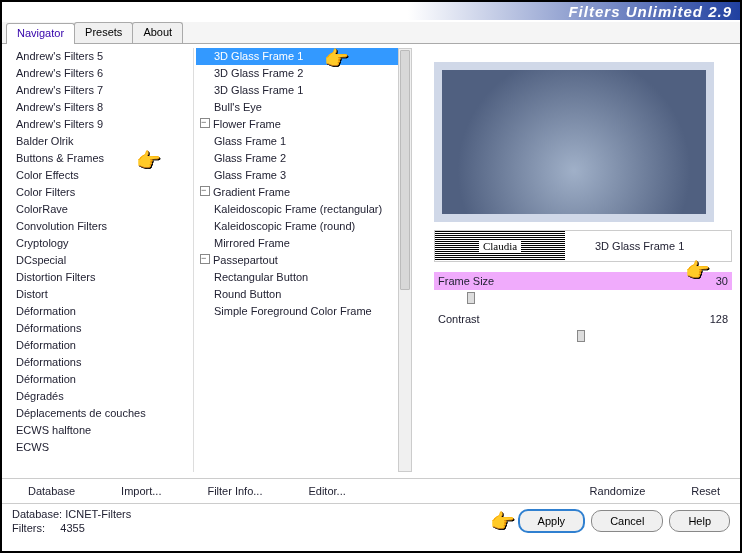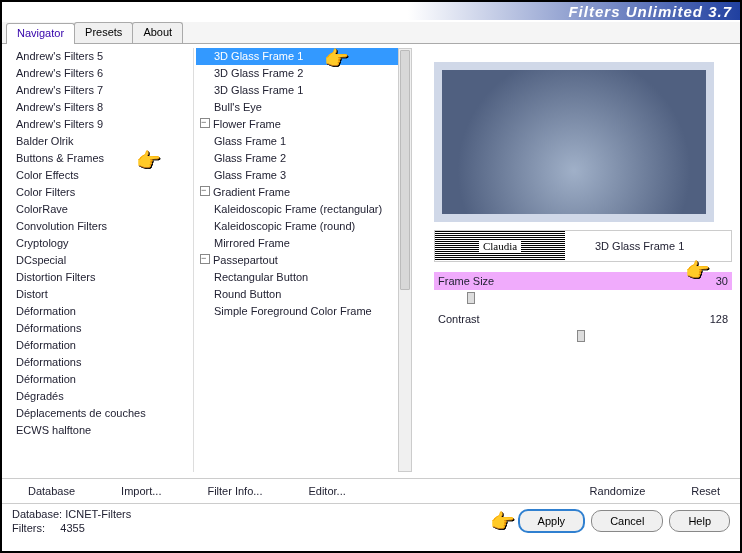--- a/index.html
+++ b/index.html
@@ -42,21 +42,21 @@
 .win-btn.primary { border: 2px solid #3080d0; }
 .pointer { position: absolute; font-size: 20px; pointer-events: none; z-index: 10; filter: drop-shadow(1px 1px 0 #000); }
 ::-webkit-scrollbar { width: 15px; }
 ::-webkit-scrollbar-track { background: #f0f0f0; border: 1px solid #ddd; }
 ::-webkit-scrollbar-thumb { background: #d0d0d0; border: 1px solid #bbb; }
 </style>
 </head>
 <body>
 
 <div class="header">
-  <span class="header-title">Filters Unlimited 3.7</span>
+  <span class="header-title">Filters Unlimited 2.9</span>
 </div>
 
 <div class="tabs">
   <div class="tab active">Navigator</div>
   <div class="tab">Presets</div>
   <div class="tab">About</div>
 </div>
 
 <div class="main">
   <div class="col col1">
@@ -77,20 +77,21 @@
         <div class="list-item">Distortion Filters</div>
         <div class="list-item">Distort</div>
         <div class="list-item">Déformation</div>
         <div class="list-item">Déformations</div>
         <div class="list-item">Déformation</div>
         <div class="list-item">Déformations</div>
         <div class="list-item">Déformation</div>
         <div class="list-item">Dégradés</div>
         <div class="list-item">Déplacements de couches</div>
         <div class="list-item">ECWS halftone</div>
+        <div class="list-item">ECWS</div>
       </div>
     <span class="pointer" style="left:134px; top:104px;">👉</span>
   </div>
   <div class="col col2">
     <div class="col2-inner" id="filter-list">
         <div class="list-item selected" style="padding-left: 18px;">3D Glass Frame 1</div>
         <div class="list-item" style="padding-left: 18px;">3D Glass Frame 2</div>
         <div class="list-item" style="padding-left: 18px;">3D Glass Frame 1</div>
         <div class="list-item" style="padding-left: 18px;">Bull's Eye</div>
         <div class="list-item group">Flower Frame</div>

